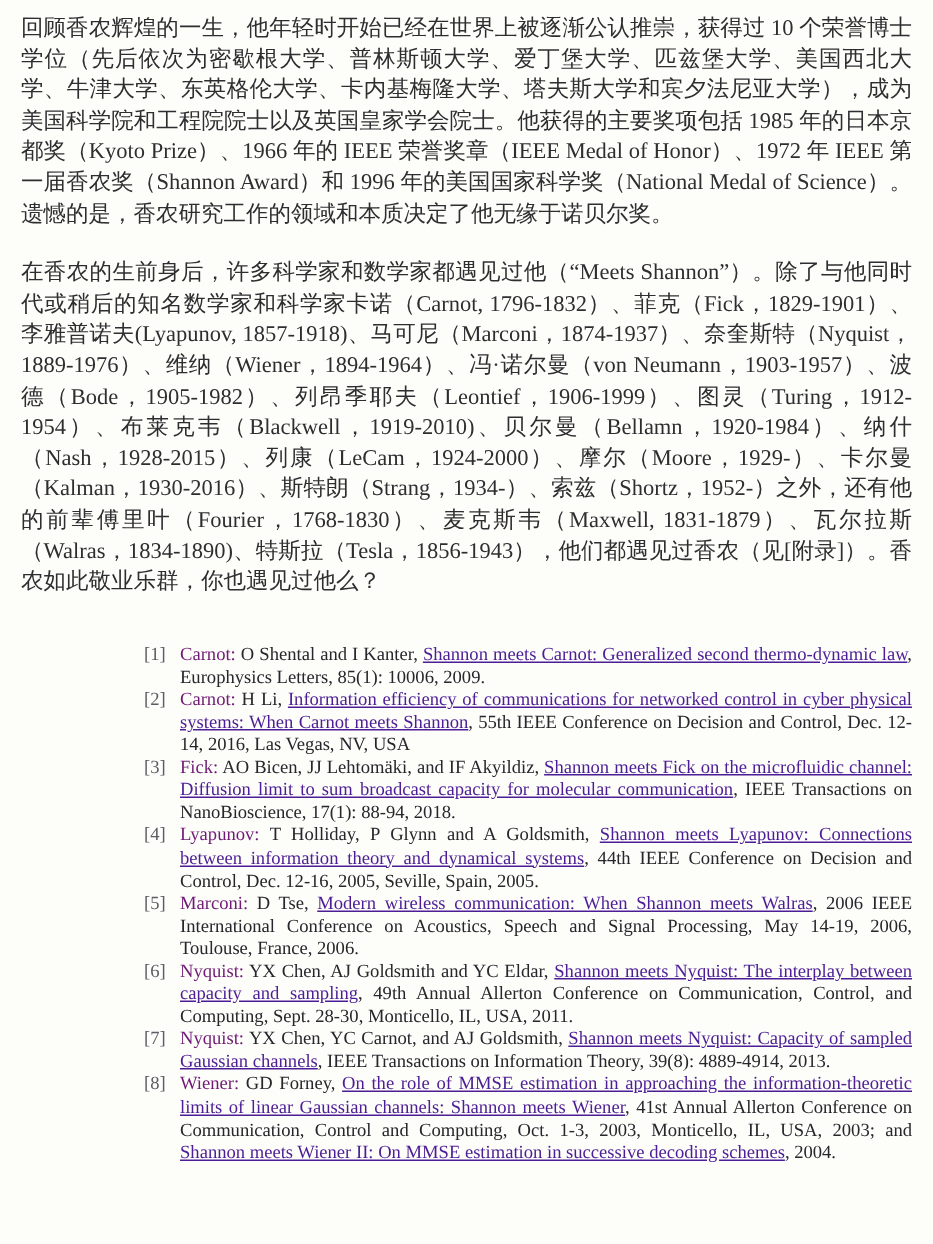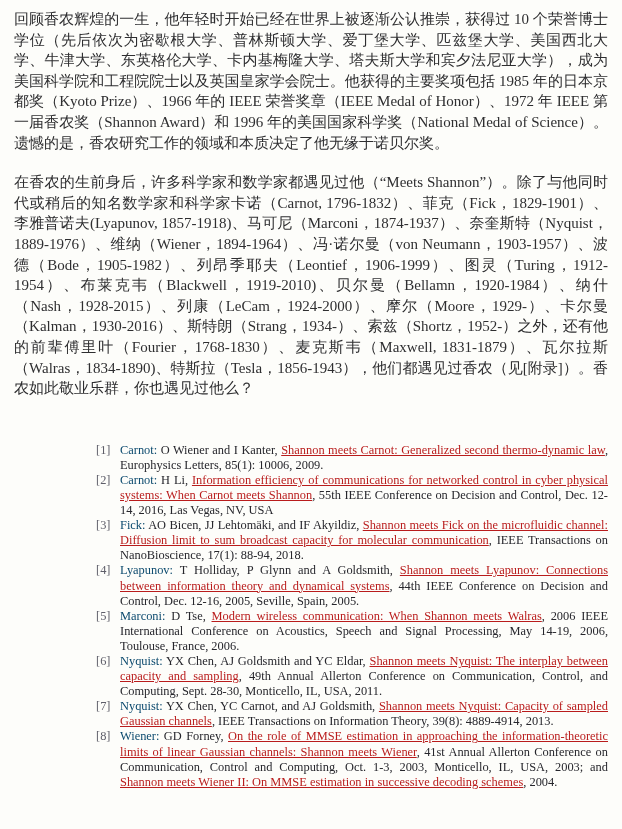--- a/index.html
+++ b/index.html
@@ -23,21 +23,21 @@
     font-size: 15px;
     line-height: 20.6px;
     color: #2e2e30;
     text-align: justify;
     margin: 0;
   }
   .zh-para.first {
     margin-bottom: 19px;
   }
   .zh-para.second {
-    margin-bottom: 44px;
+    margin-bottom: 30px;
   }
   .appendix-header {
     font-size: 15.5px;
     margin-bottom: 21px;
     white-space: nowrap;
   }
   .appendix-tag {
     color: #1f63ae;
     font-weight: bold;
     letter-spacing: 2px;
@@ -61,43 +61,43 @@
     padding-left: 24px;
     text-align: justify;
   }
   .ref-num {
     position: absolute;
     left: 0;
     top: 0;
     color: #5d5d68;
   }
   .ref-lead {
-    color: #0c4a6e;
+    color: #701a75;
   }
   .ref-link {
-    color: #b91c1c;
+    color: #4c1d95;
     text-decoration: underline;
     cursor: pointer;
   }
   .ref-text {
     color: #26262c;
   }
 </style>
 </head>
 <body>
 
 <div class="page">
 
   <p class="zh-para first">回顾香农辉煌的一生，他年轻时开始已经在世界上被逐渐公认推崇，获得过 10 个荣誉博士学位（先后依次为密歇根大学、普林斯顿大学、爱丁堡大学、匹兹堡大学、美国西北大学、牛津大学、东英格伦大学、卡内基梅隆大学、塔夫斯大学和宾夕法尼亚大学），成为美国科学院和工程院院士以及英国皇家学会院士。他获得的主要奖项包括 1985 年的日本京都奖（Kyoto Prize）、1966 年的 IEEE 荣誉奖章（IEEE Medal of Honor）、1972 年 IEEE 第一届香农奖（Shannon Award）和 1996 年的美国国家科学奖（National Medal of Science）。遗憾的是，香农研究工作的领域和本质决定了他无缘于诺贝尔奖。</p>
 
   <p class="zh-para second">在香农的生前身后，许多科学家和数学家都遇见过他（“Meets Shannon”）。除了与他同时代或稍后的知名数学家和科学家卡诺（Carnot, 1796-1832）、菲克（Fick，1829-1901）、李雅普诺夫(Lyapunov, 1857-1918)、马可尼（Marconi，1874-1937）、奈奎斯特（Nyquist，1889-1976）、维纳（Wiener，1894-1964）、冯·诺尔曼（von Neumann，1903-1957）、波德（Bode，1905-1982）、列昂季耶夫（Leontief，1906-1999）、图灵（Turing，1912-1954）、布莱克韦（Blackwell，1919-2010)、贝尔曼（Bellamn，1920-1984）、纳什（Nash，1928-2015）、列康（LeCam，1924-2000）、摩尔（Moore，1929-）、卡尔曼（Kalman，1930-2016）、斯特朗（Strang，1934-）、索兹（Shortz，1952-）之外，还有他的前辈傅里叶（Fourier，1768-1830）、麦克斯韦（Maxwell, 1831-1879）、瓦尔拉斯（Walras，1834-1890)、特斯拉（Tesla，1856-1943），他们都遇见过香农（见[附录]）。香农如此敬业乐群，你也遇见过他么？</p>
 
 
   <div class="ref-list">
-      <div class="ref-item"><span class="ref-num">[1]</span><span class="ref-lead">Carnot: </span><span class="ref-text">O Wiener and I Kanter, </span><a class="ref-link" href="#">Shannon meets Carnot: Generalized second thermo-dynamic law</a><span class="ref-text">, Europhysics Letters, 85(1): 10006, 2009.</span></div>
+      <div class="ref-item"><span class="ref-num">[1]</span><span class="ref-lead">Carnot: </span><span class="ref-text">O Shental and I Kanter, </span><a class="ref-link" href="#">Shannon meets Carnot: Generalized second thermo-dynamic law</a><span class="ref-text">, Europhysics Letters, 85(1): 10006, 2009.</span></div>
       <div class="ref-item"><span class="ref-num">[2]</span><span class="ref-lead">Carnot: </span><span class="ref-text">H Li, </span><a class="ref-link" href="#">Information efficiency of communications for networked control in cyber physical systems: When Carnot meets Shannon</a><span class="ref-text">, 55th IEEE Conference on Decision and Control, Dec. 12-14, 2016, Las Vegas, NV, USA</span></div>
       <div class="ref-item"><span class="ref-num">[3]</span><span class="ref-lead">Fick: </span><span class="ref-text">AO Bicen, JJ Lehtomäki, and IF Akyildiz, </span><a class="ref-link" href="#">Shannon meets Fick on the microfluidic channel: Diffusion limit to sum broadcast capacity for molecular communication</a><span class="ref-text">, IEEE Transactions on NanoBioscience, 17(1): 88-94, 2018.</span></div>
       <div class="ref-item"><span class="ref-num">[4]</span><span class="ref-lead">Lyapunov: </span><span class="ref-text">T Holliday, P Glynn and A Goldsmith, </span><a class="ref-link" href="#">Shannon meets Lyapunov: Connections between information theory and dynamical systems</a><span class="ref-text">, 44th IEEE Conference on Decision and Control, Dec. 12-16, 2005, Seville, Spain, 2005.</span></div>
       <div class="ref-item"><span class="ref-num">[5]</span><span class="ref-lead">Marconi: </span><span class="ref-text">D Tse, </span><a class="ref-link" href="#">Modern wireless communication: When Shannon meets Walras</a><span class="ref-text">, 2006 IEEE International Conference on Acoustics, Speech and Signal Processing, May 14-19, 2006, Toulouse, France, 2006.</span></div>
       <div class="ref-item"><span class="ref-num">[6]</span><span class="ref-lead">Nyquist: </span><span class="ref-text">YX Chen, AJ Goldsmith and YC Eldar, </span><a class="ref-link" href="#">Shannon meets Nyquist: The interplay between capacity and sampling</a><span class="ref-text">, 49th Annual Allerton Conference on Communication, Control, and Computing, Sept. 28-30, Monticello, IL, USA, 2011.</span></div>
       <div class="ref-item"><span class="ref-num">[7]</span><span class="ref-lead">Nyquist: </span><span class="ref-text">YX Chen, YC Carnot, and AJ Goldsmith, </span><a class="ref-link" href="#">Shannon meets Nyquist: Capacity of sampled Gaussian channels</a><span class="ref-text">, IEEE Transactions on Information Theory, 39(8): 4889-4914, 2013.</span></div>
       <div class="ref-item"><span class="ref-num">[8]</span><span class="ref-lead">Wiener: </span><span class="ref-text">GD Forney, </span><a class="ref-link" href="#">On the role of MMSE estimation in approaching the information-theoretic limits of linear Gaussian channels: Shannon meets Wiener</a><span class="ref-text">, 41st Annual Allerton Conference on Communication, Control and Computing, Oct. 1-3, 2003, Monticello, IL, USA, 2003; and </span><a class="ref-link" href="#">Shannon meets Wiener II: On MMSE estimation in successive decoding schemes</a><span class="ref-text">, 2004.</span></div>
     </div>
 
 </div>

